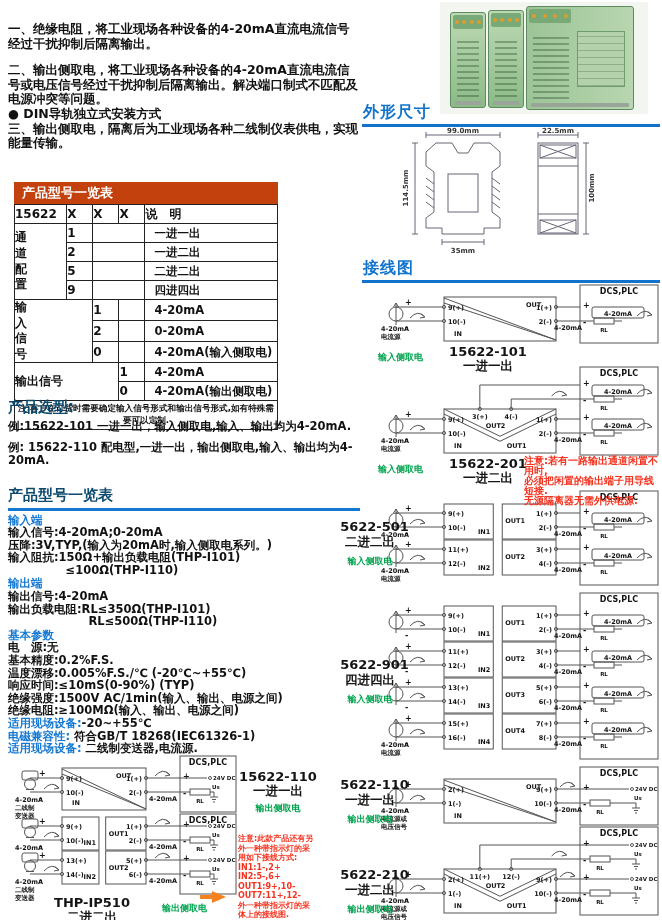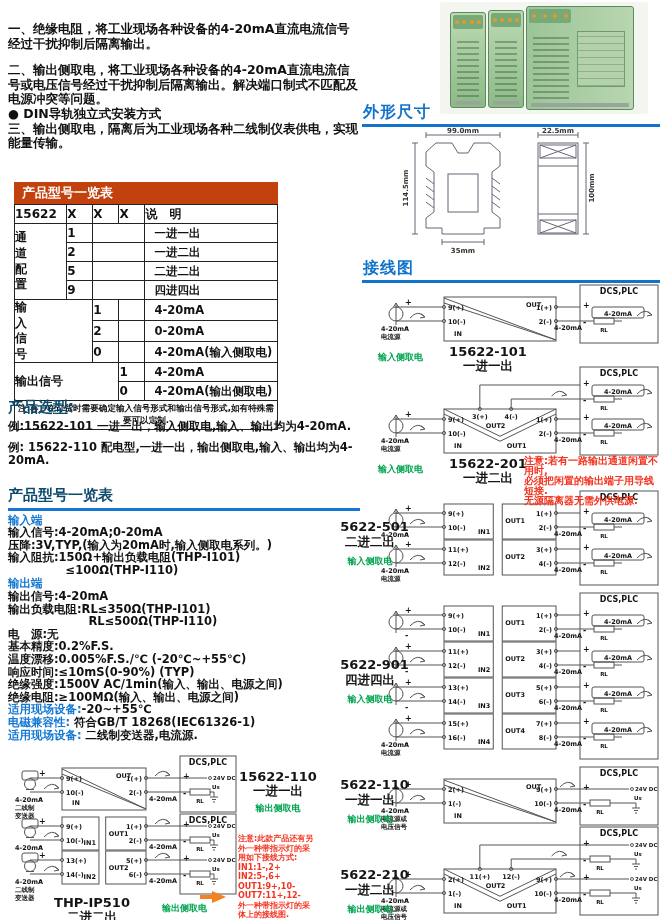--- a/index.html
+++ b/index.html
@@ -148,20 +148,21 @@
   <div class="hline2"></div>
   <div class="bhead">输入端</div>
   <div class="line">输入信号:4-20mA;0-20mA</div>
   <div class="line">压降:3V,TYP,(输入为20mA时,输入侧取电系列。)</div>
   <div class="line">输入阻抗:150Ω+输出负载电阻(THP-I101)</div>
   <div class="line">　　　　　≤100Ω(THP-I110)</div>
   <div class="bhead">输出端</div>
   <div class="line">输出信号:4-20mA</div>
   <div class="line">输出负载电阻:RL≤350Ω(THP-I101)</div>
   <div class="line">　　　　　　　RL≤500Ω(THP-I110)</div>
+  <div class="bhead">基本参数</div>
   <div class="line">电　源:无</div>
   <div class="line">基本精度:0.2%F.S.</div>
   <div class="line">温度漂移:0.005%F.S./℃ (-20℃~+55℃)</div>
   <div class="line">响应时间:≤10mS(0-90%) (TYP)</div>
   <div class="line">绝缘强度:1500V AC/1min(输入、输出、电源之间)</div>
   <div class="line">绝缘电阻:≥100MΩ(输入、输出、电源之间)</div>
   <div class="line"><span class="blab">适用现场设备:</span><span>-20~+55℃</span></div>
   <div class="line"><span class="blab">电磁兼容性:</span><span> 符合GB/T 18268(IEC61326-1)</span></div>
   <div class="line"><span class="blab">适用现场设备:</span><span> 二线制变送器,电流源.</span></div>
 </div>

